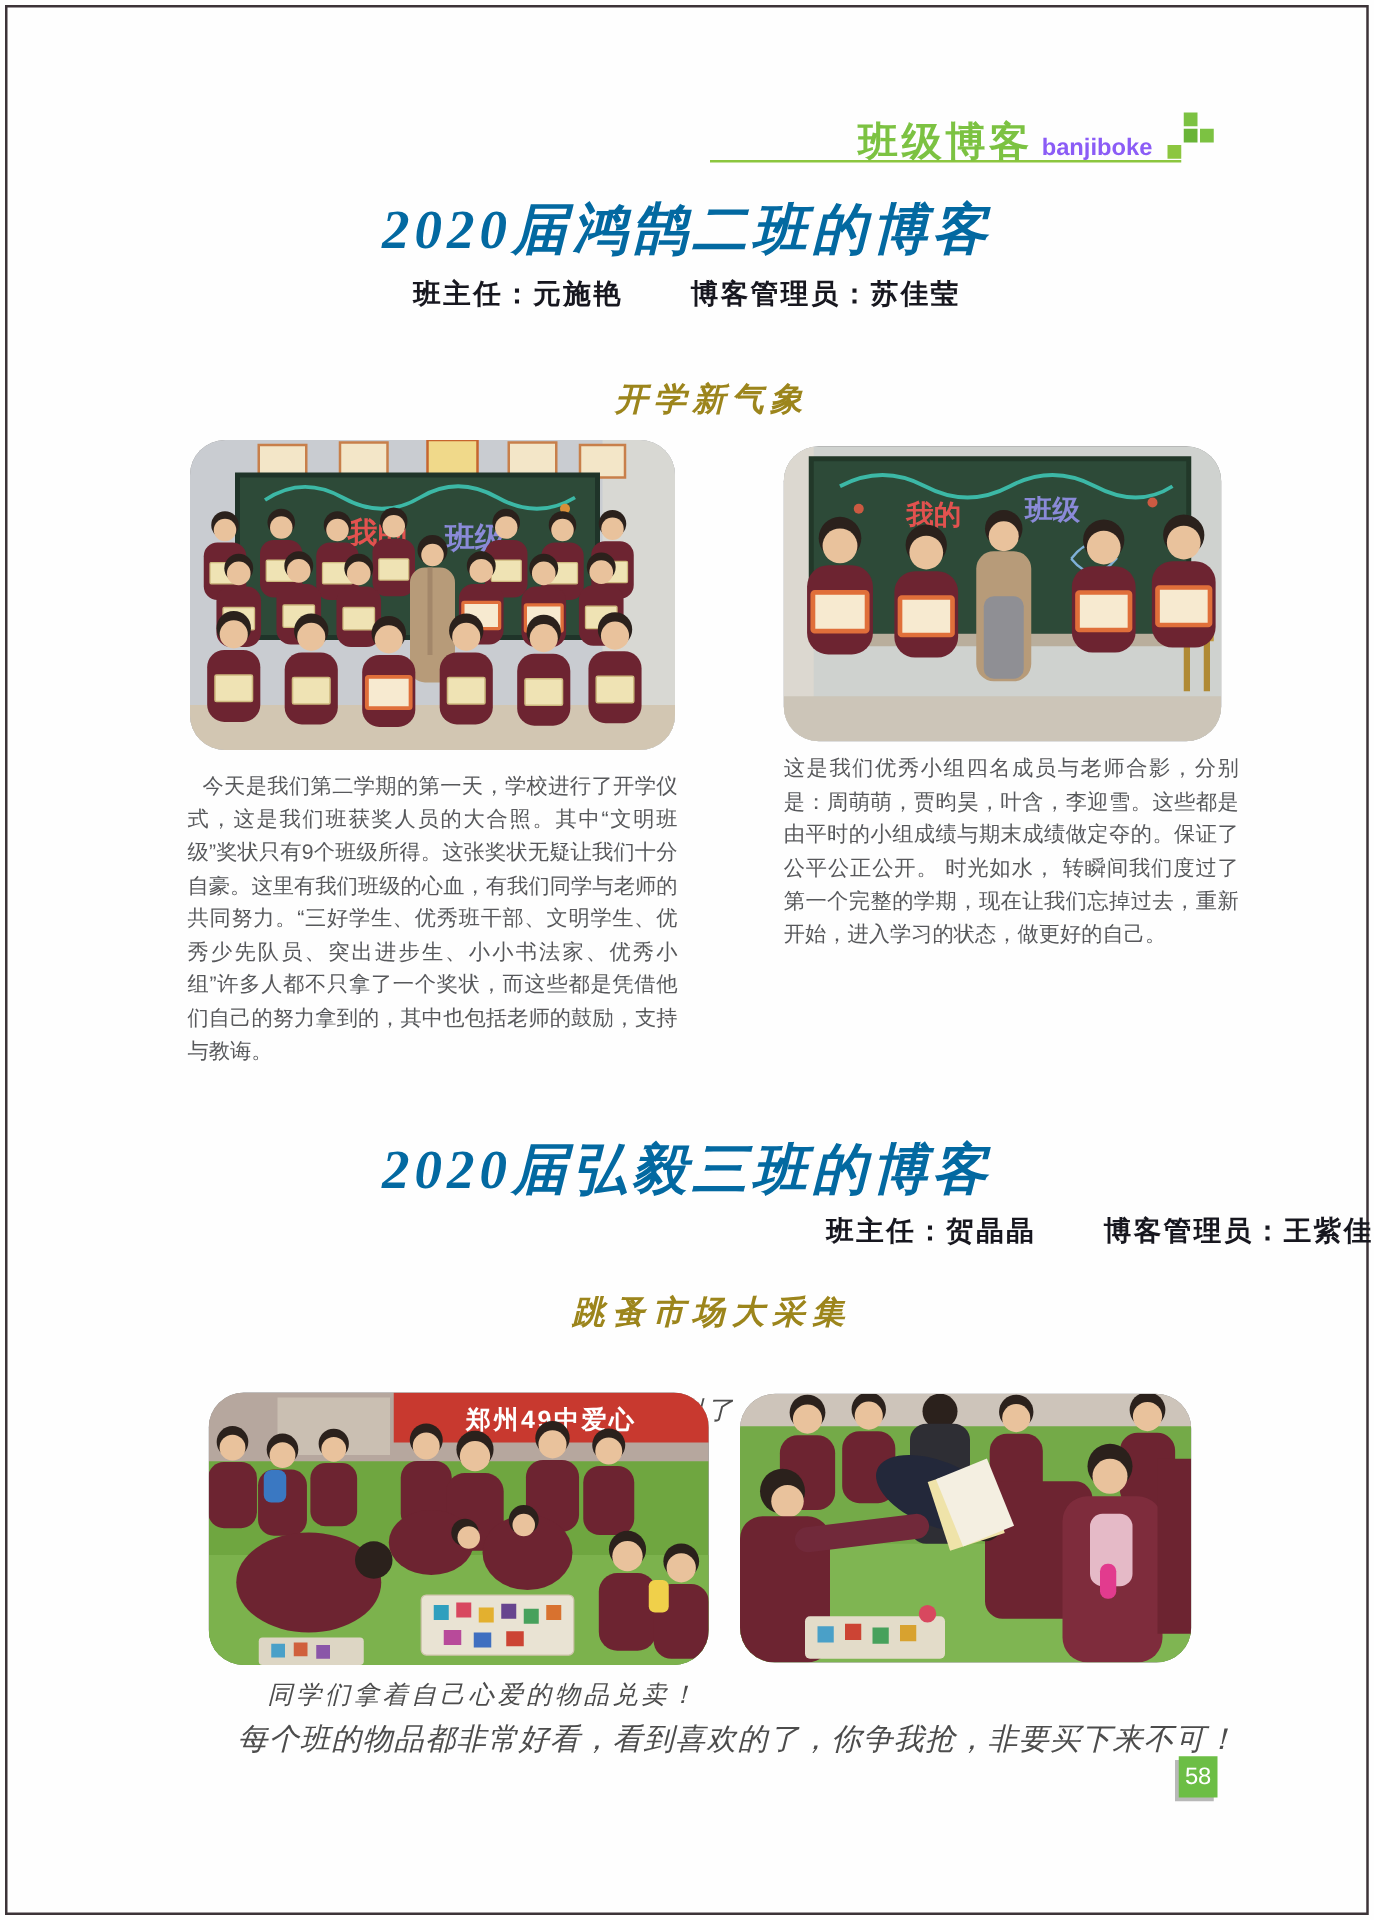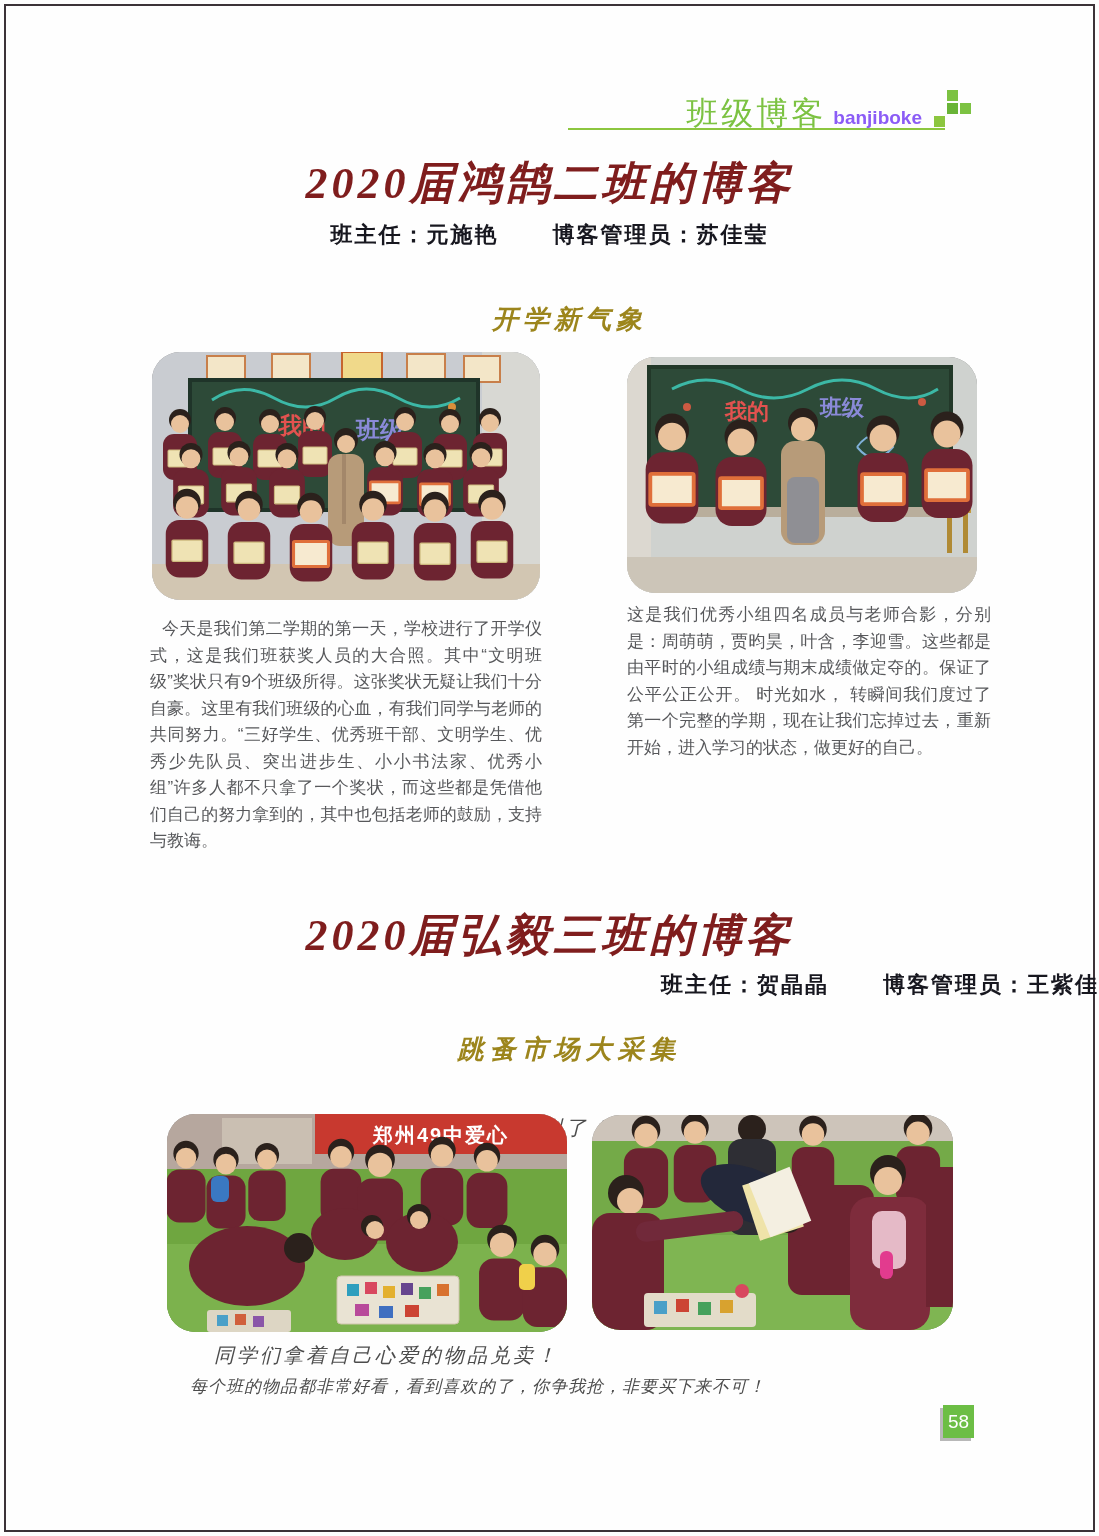--- a/index.html
+++ b/index.html
@@ -2,34 +2,34 @@
 <html><head>
 <meta charset="utf-8">
 <style>
   html,body{margin:0;padding:0;background:#ffffff;}
   .page{position:relative;width:1099px;height:1536px;background:#fefefe;overflow:hidden;
         font-family:"Liberation Sans","DejaVu Sans",sans-serif;}
   .frame{position:absolute;inset:4px;border:2px solid #3c3338;pointer-events:none;}
 
   
   .brand{position:absolute;top:92px;right:177px;white-space:nowrap;text-align:right;}
-  .brand-zh{font-size:32px;font-weight:normal;color:#7CC242;letter-spacing:3px;}
+  .brand-zh{font-size:32px;font-weight:bold;color:#7CC242;letter-spacing:3px;}
   .brand-en{font-size:19px;font-weight:bold;color:#8b5cf6;margin-left:7px;}
   .header-line{position:absolute;left:568px;top:128px;width:377px;height:2px;background:#8CC63F;}
   .brand-icon{position:absolute;left:934px;top:87px;width:42px;height:42px;}
   .sq{position:absolute;width:11px;height:11px;background:#7CC242;}
   .sq.s1{left:13px;top:3px;}
   .sq.s2{left:13px;top:16px;background:#69B437;}
   .sq.s3{left:26px;top:16px;}
   .sq.s4{left:0px;top:29px;background:#8CC63F;}
 
   
   .class-title{position:absolute;left:0;width:100%;text-align:center;
     font-family:"Liberation Serif","DejaVu Serif",serif;font-style:italic;font-weight:bold;
-    font-size:44px;color:#7f1d1d;letter-spacing:4px;}
+    font-size:44px;color:#0369a1;letter-spacing:4px;}
   #title1{top:154px;} #title2{top:906px;}
   .class-sub{position:absolute;left:0;width:100%;display:flex;justify-content:center;gap:54px;
     font-weight:bold;font-size:22px;color:#17171f;letter-spacing:2px;}
   #sub1{top:220px;} #sub2{top:970px;justify-content:flex-end;}
   .topic{position:absolute;left:0;width:100%;text-align:center;
     font-family:"Liberation Serif","DejaVu Serif",serif;font-style:italic;font-weight:bold;
     color:#9C851C;padding-left:20px;}
   #topic1{top:302px;font-size:26px;letter-spacing:5px;}
   #topic2{top:1032px;font-size:26px;letter-spacing:6px;}
 
@@ -44,21 +44,21 @@
   
   .para{position:absolute;font-size:17px;line-height:26.5px;color:#57585B;text-align:justify;}
   #paraL{left:150px;top:616px;width:392px;text-indent:12px;}
   #paraR{left:627px;top:602px;width:364px;}
 
   
   .caption{position:absolute;font-family:"DejaVu Serif","Liberation Serif",serif;font-style:italic;
     color:#4c4c4c;white-space:nowrap;}
   #capIntro{left:190px;top:1082px;font-size:21px;letter-spacing:4px;margin-top:32px;}
   #capL1{left:190px;top:1342px;font-size:20px;letter-spacing:3px;margin-left:24px;}
-  #capL2{left:190px;top:1375px;font-size:17px;letter-spacing:1px;}
+  #capL2{left:190px;top:1375px;font-size:24px;letter-spacing:1px;}
 
   
   .pagenum{position:absolute;left:943px;top:1405px;width:31px;height:33px;background:#6CBE45;
     color:#ffffff;font-size:19px;display:flex;align-items:center;justify-content:center;
     box-shadow:-3px 3px 0 rgba(125,125,125,0.55);}
 </style>
 </head>
 <body>
 
 <div class="page">

